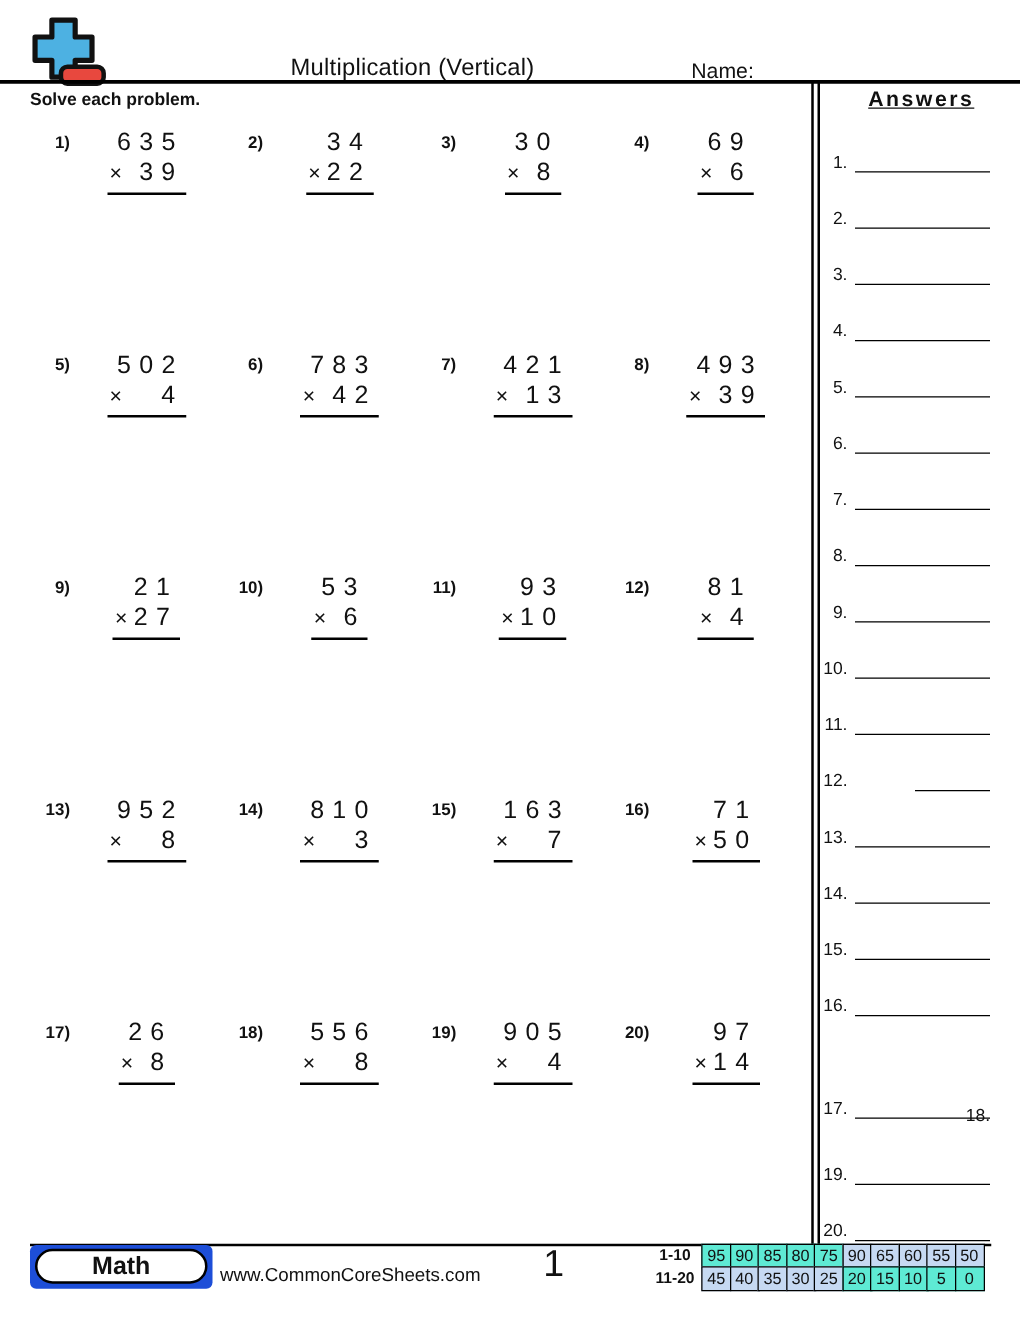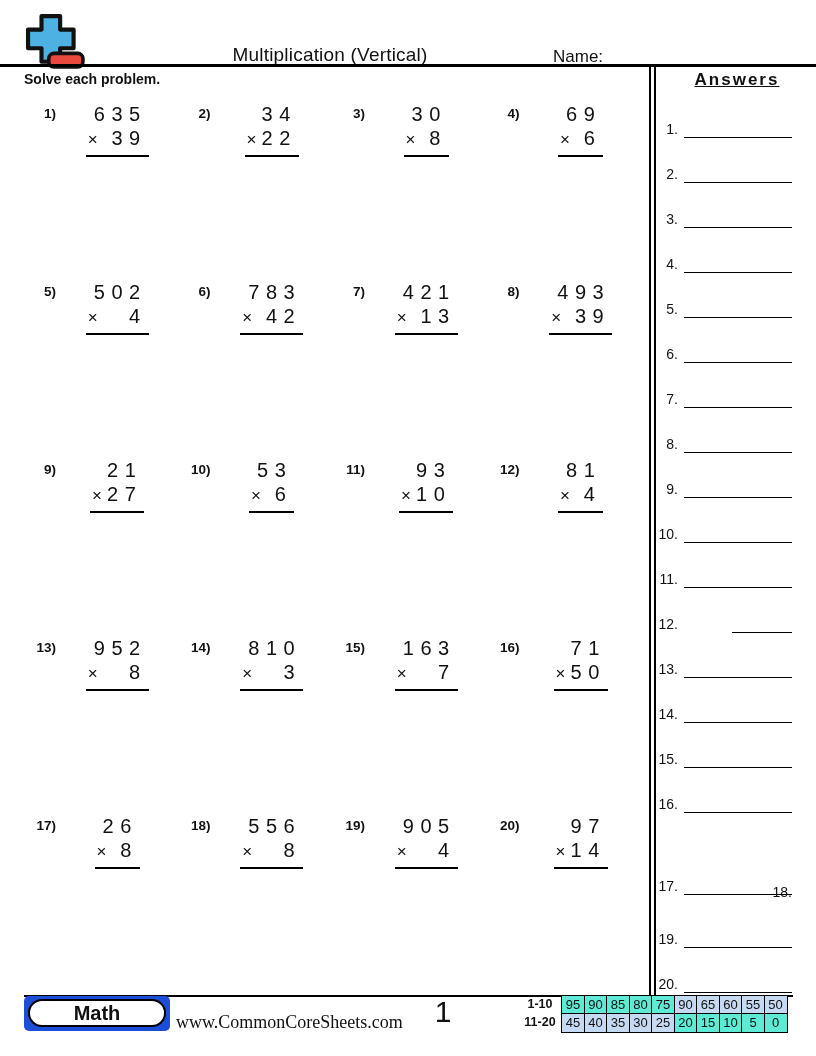--- a/index.html
+++ b/index.html
@@ -43,21 +43,21 @@
   .answer-item{position:absolute;left:0;width:142px;height:20px;display:flex;align-items:flex-end;}
   .answer-num{width:28px;text-align:right;font-size:14px;line-height:18px;flex:none;}
   .answer-line{flex:1;margin-left:6px;border-bottom:1.5px solid #000;height:19px;}
 
   
   .footer-rule{position:absolute;left:24px;top:995px;width:769px;height:2px;background:#000;}
   .subject-box{position:absolute;left:24px;top:996px;width:146px;height:35px;background:#1d4ed8;border-radius:5px;}
   .subject-pill{position:absolute;left:4px;top:3px;right:4px;bottom:4px;background:#fff;
                 border:2.5px solid #000;border-radius:14px;display:flex;align-items:center;justify-content:center;
                 font-size:20px;font-weight:bold;}
-  .website{position:absolute;left:176px;top:1012px;font-size:18px;font-family:Liberation Serif, serif;}
+  .website{position:absolute;left:176px;top:1012px;font-size:15px;}
   .page-number{position:absolute;left:403px;top:995px;width:80px;text-align:center;font-size:30px;}
   .score-table{position:absolute;left:522px;top:995px;}
   .score-row{display:flex;height:19.5px;}
   .score-row + .score-row{margin-top:-1.5px;}
   .score-label{width:36px;margin-right:3px;font-size:12.5px;text-align:center;line-height:19.5px;flex:none;font-weight:bold;}
   .score-cells{display:flex;}
   .score-cell{width:24px;height:19.5px;border:1.5px solid #000;margin-left:-1.5px;
               display:flex;align-items:center;justify-content:center;font-size:13px;background:#5eead4;}
   .score-cell:first-child{margin-left:0;}
   .score-cell.hl{background:var(--score-highlight);}

